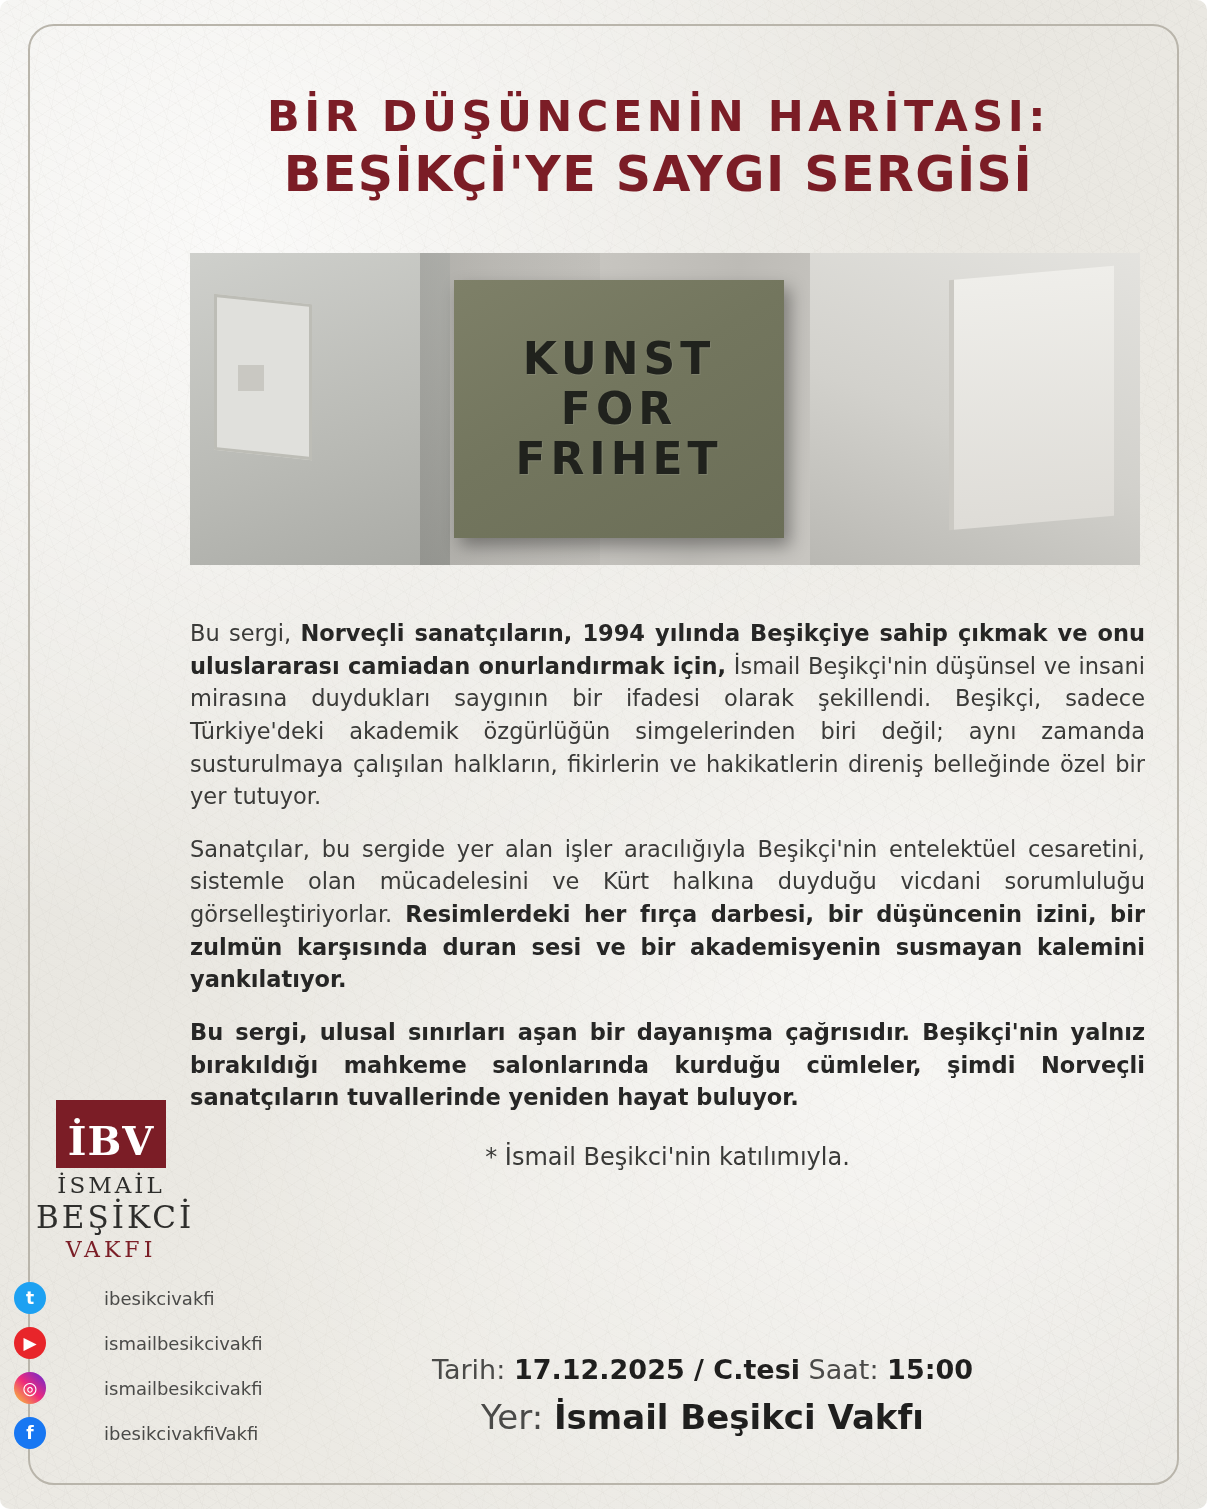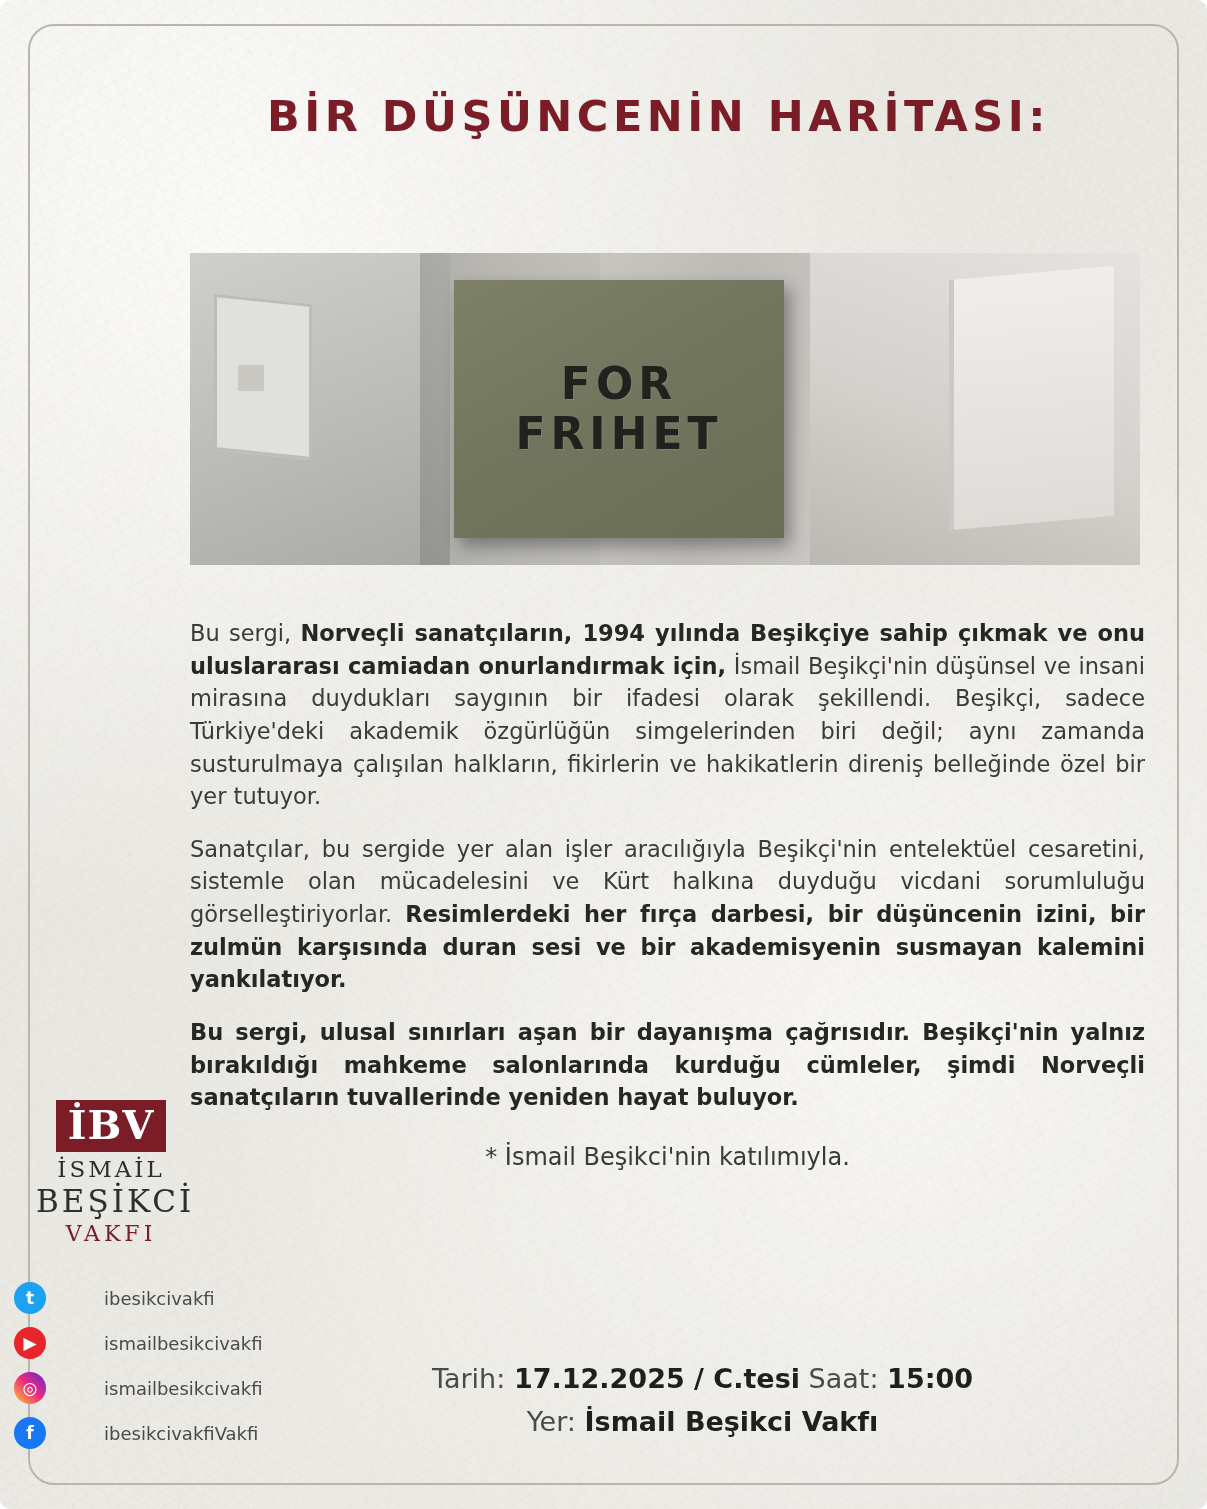--- a/index.html
+++ b/index.html
@@ -184,21 +184,21 @@
     text-align: center;
   }
   .logo .mark {
     display: inline-block;
     background: #7b1d26;
     color: #ffffff;
     font-family: "DejaVu Serif", serif;
     font-weight: 700;
     font-size: 40px;
     letter-spacing: 1px;
-    padding: 4px 12px 6px 12px;
+    padding: 20px 12px 6px 12px;
     line-height: 1.05;
   }
   .logo .l1, .logo .l2, .logo .l3 {
     font-family: "DejaVu Serif", serif;
     color: #2e2e2c;
     letter-spacing: 3px;
     line-height: 1.22;
   }
   .logo .l1 { font-size: 23px; margin-top: 3px; }
   .logo .l2 { font-size: 31px; }
@@ -244,48 +244,50 @@
   .footer {
     position: absolute;
     left: 260px;
     right: 62px;
     bottom: 60px;
     text-align: center;
     font-family: "DejaVu Sans", sans-serif;
     color: #3b3b39;
   }
   .footer .line1 { font-size: 27px; margin-bottom: 12px; }
-  .footer .line2 { font-size: 27px; margin-bottom: 12px; }
+  .footer .line2 { font-size: 34px; margin-bottom: 12px; }
   .footer .line3 { font-size: 24px; }
   .footer .k { font-weight: 400; color: #4a4a48; }
   .footer .v { font-weight: 800; color: #1f1f1e; }
 </style>
 </head>
 <body>
 
 <div class="poster">
   <div class="texture"></div>
   <div class="frame"></div>
 
   <div class="side-title">
     
   </div>
 
   <div class="heading-wrap">
     <div class="heading1">BİR DÜŞÜNCENİN HARİTASI:</div>
+    <div class="heading2">BEŞİKÇİ'YE SAYGI SERGİSİ</div>
   </div>
 
   <div class="photo">
     <div class="wall-left"></div>
     <div class="frame-l"></div>
     <div class="frame-l2"></div>
     <div class="shadow-band"></div>
     <div class="wall-right"></div>
     <div class="door-right"></div>
     <div class="canvas">
+      <div class="ln">KUNST</div>
       <div class="ln">FOR</div>
       <div class="ln">FRIHET</div>
     </div>
   </div>
 
   <div class="body-text">
     <p><span>Bu sergi, </span><b>Norveçli sanatçıların, 1994 yılında Beşikçiye sahip çıkmak ve onu uluslararası camiadan onurlandırmak için,</b><span> İsmail Beşikçi'nin düşünsel ve insani mirasına duydukları saygının bir ifadesi olarak şekillendi. Beşikçi, sadece Türkiye'deki akademik özgürlüğün simgelerinden biri değil; aynı zamanda susturulmaya çalışılan halkların, fikirlerin ve hakikatlerin direniş belleğinde özel bir yer tutuyor.</span></p>
     <p><span>Sanatçılar, bu sergide yer alan işler aracılığıyla Beşikçi'nin entelektüel cesaretini, sistemle olan mücadelesini ve Kürt halkına duyduğu vicdani sorumluluğu görselleştiriyorlar. </span><b>Resimlerdeki her fırça darbesi, bir düşüncenin izini, bir zulmün karşısında duran sesi ve bir akademisyenin susmayan kalemini yankılatıyor.</b></p>
     <p class="para-bold">Bu sergi, ulusal sınırları aşan bir dayanışma çağrısıdır. Beşikçi'nin yalnız bırakıldığı mahkeme salonlarında kurduğu cümleler, şimdi Norveçli sanatçıların tuvallerinde yeniden hayat buluyor.</p>
     <div class="note">* İsmail Beşikci'nin katılımıyla.</div>

